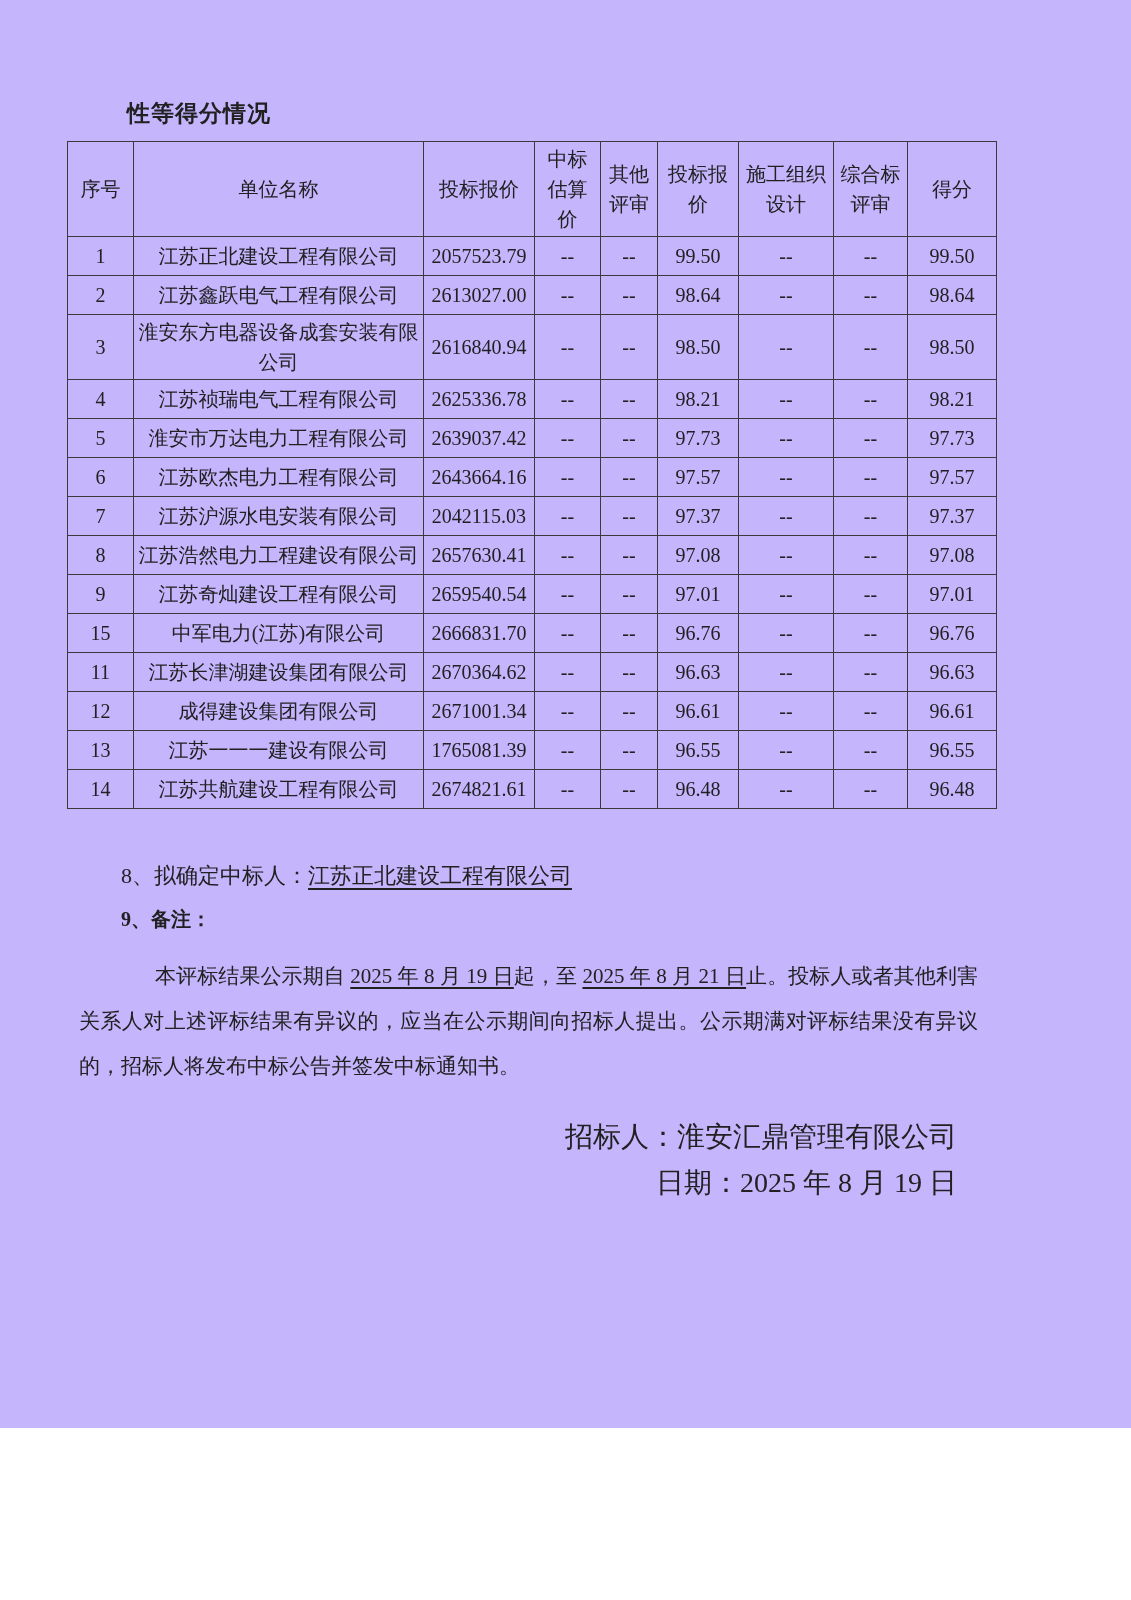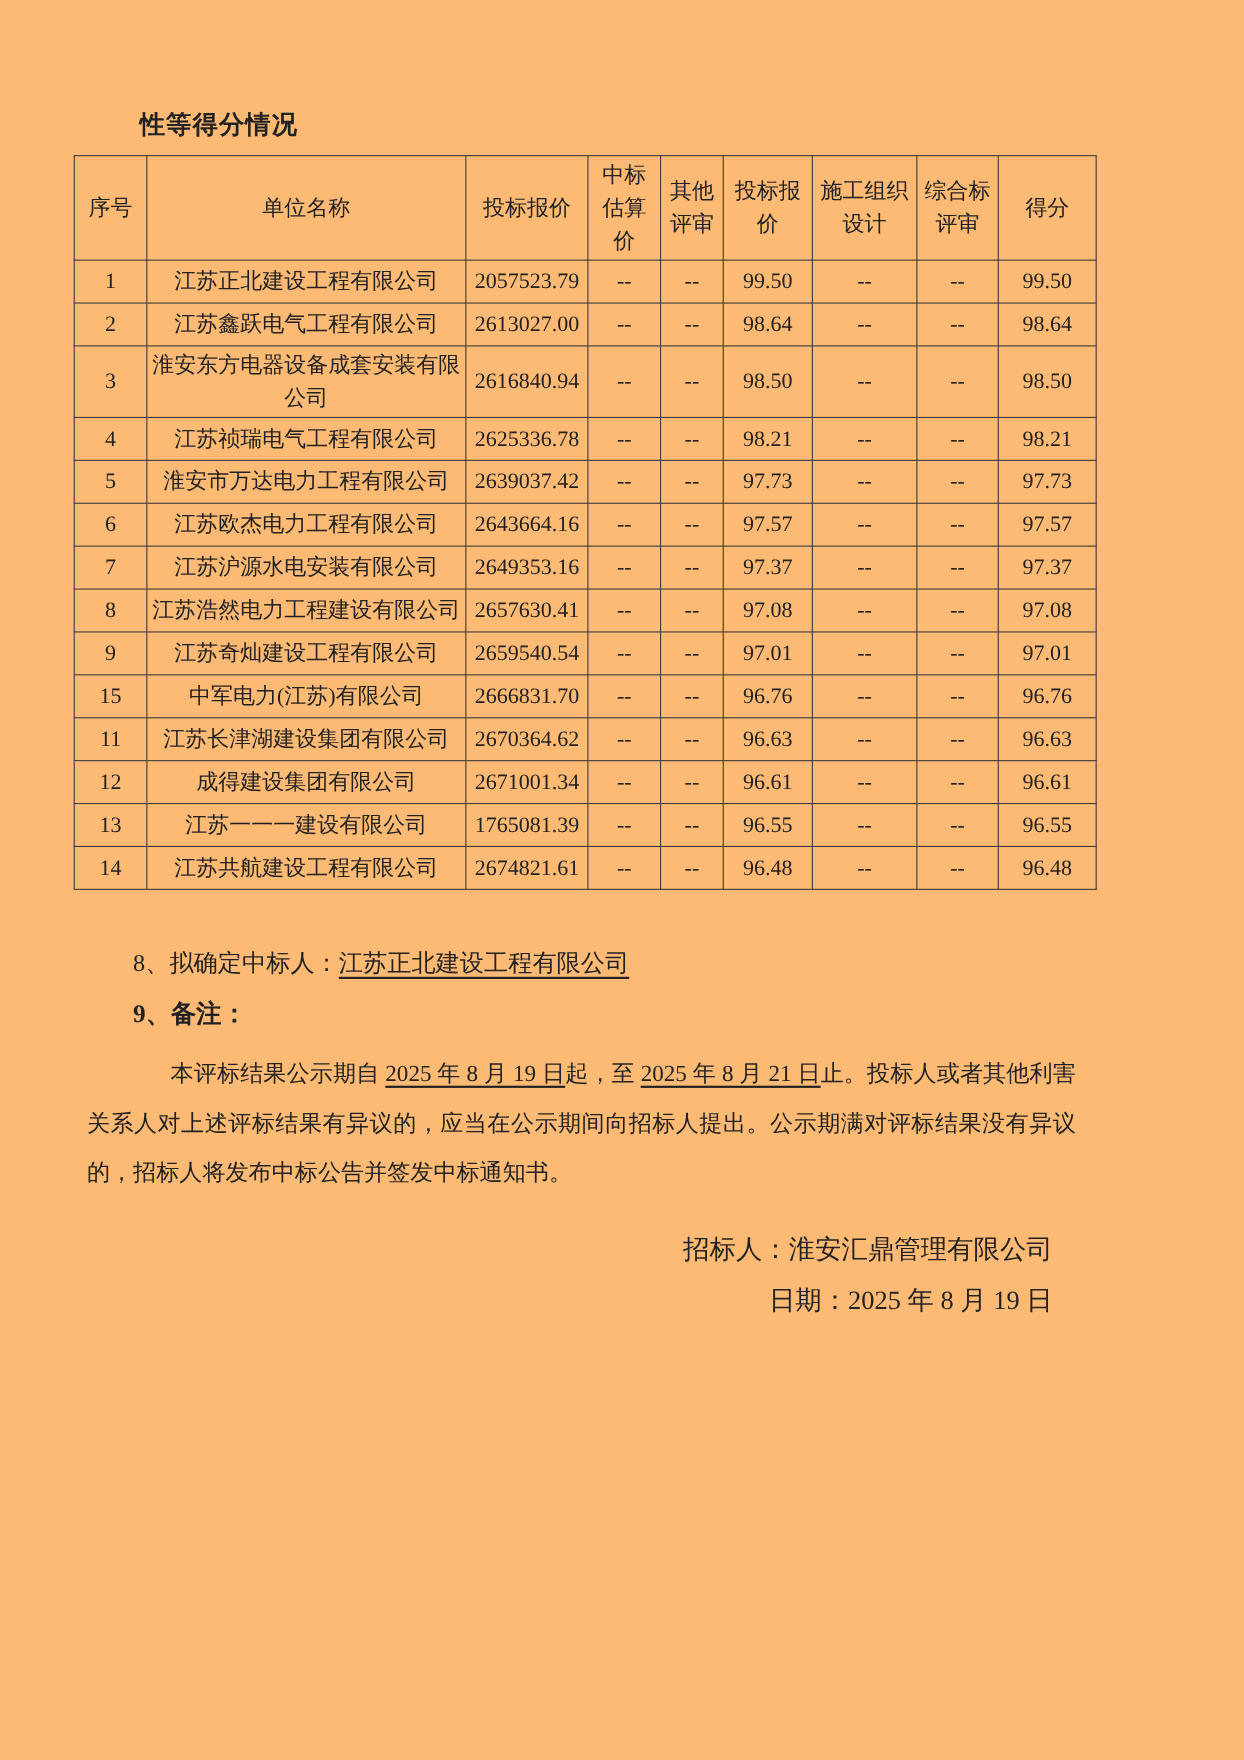--- a/index.html
+++ b/index.html
@@ -5,22 +5,22 @@
   html, body {
     margin: 0;
     padding: 0;
     background: #ffffff;
     font-family: "Liberation Serif", "DejaVu Serif", serif;
     color: #212121;
   }
   .page {
     position: relative;
     width: 1131px;
-    height: 1600px;
-    background: #fdba74;
+    height: 1428px;
+    background: #c4b5fd;
     overflow: hidden;
   }
   .title {
     position: absolute;
     left: 127px;
     top: 98px;
     margin: 0;
     font-size: 23px;
     font-weight: bold;
     letter-spacing: 1px;
@@ -57,21 +57,21 @@
     top: 861px;
     margin: 0;
     font-size: 22px;
     font-weight: normal;
   }
   .line9 {
     position: absolute;
     left: 121px;
     top: 906px;
     margin: 0;
-    font-size: 23px;
+    font-size: 20px;
     font-weight: bold;
   }
   .underline {
     text-decoration: underline;
     text-underline-offset: 5px;
     text-decoration-thickness: 2px;
   }
   .note {
     position: absolute;
     left: 63px;
@@ -86,21 +86,21 @@
   .note .underline {
     text-decoration-thickness: 1.5px;
     text-underline-offset: 4px;
   }
   .signature {
     position: absolute;
     left: 0;
     top: 1122px;
     width: 957px;
     text-align: right;
-    font-size: 24px;
+    font-size: 28px;
   }
   .signature p {
     margin: 0 0 16px 0;
     line-height: 30px;
   }
 </style>
 </head>
 <body>
 
 <div class="page">
@@ -195,21 +195,21 @@
         <td>--</td>
         <td>--</td>
         <td>97.57</td>
         <td>--</td>
         <td>--</td>
         <td>97.57</td>
       </tr>
       <tr>
         <td>7</td>
         <td>江苏沪源水电安装有限公司</td>
-        <td>2649353.16</td>
+        <td>2042115.03</td>
         <td>--</td>
         <td>--</td>
         <td>97.37</td>
         <td>--</td>
         <td>--</td>
         <td>97.37</td>
       </tr>
       <tr>
         <td>8</td>
         <td>江苏浩然电力工程建设有限公司</td>

